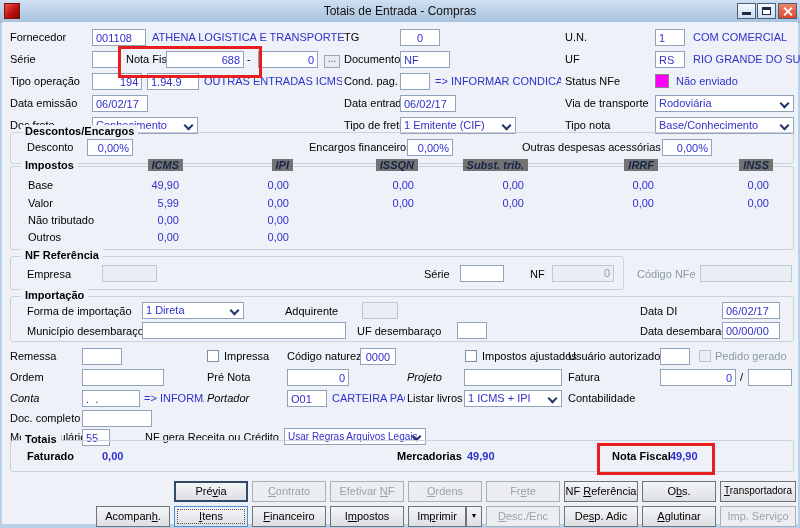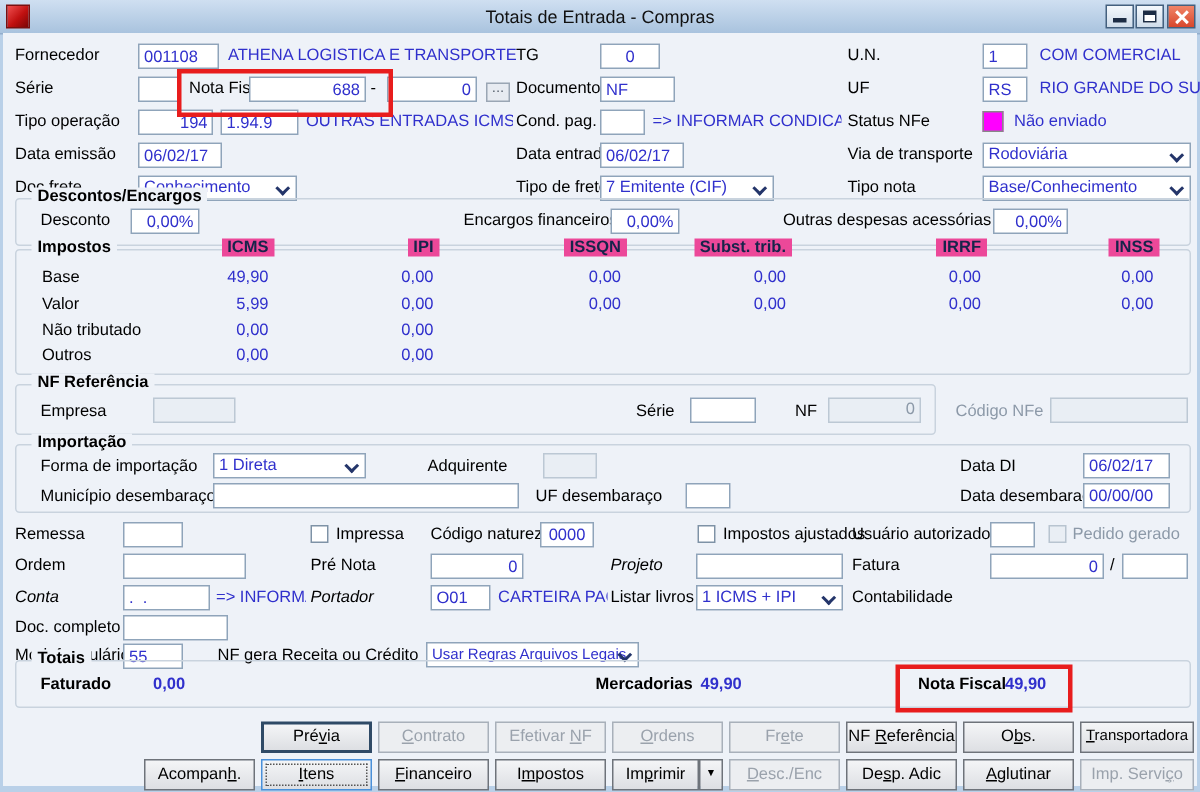--- a/index.html
+++ b/index.html
@@ -24,21 +24,21 @@
   .fld{position:absolute;height:17px;box-sizing:border-box;border:1px solid #8fa4ba;background:#fff;color:#3030cc;font-family:inherit;font-size:11px;padding:0 3px;line-height:15px;white-space:nowrap;overflow:hidden;}
   input.fld{outline:none;margin:0;}
   .r{text-align:right;} .c{text-align:center;}
   .dis{background:#e9eef4;border-color:#bcc8d4;color:#8c99a8;}
   .drop{position:absolute;height:17px;box-sizing:border-box;border:1px solid #8fa4ba;background:#fff;color:#3030cc;padding:0 14px 0 3px;line-height:15px;white-space:nowrap;overflow:hidden;}
   .chev{position:absolute;right:5px;top:4px;width:5px;height:5px;border-right:2px solid #24356a;border-bottom:2px solid #24356a;transform:rotate(45deg);}
   .cb{position:absolute;width:12px;height:12px;box-sizing:border-box;background:#fff;border:1px solid #7e92a6;}
   .cb.dis{background:#e9eef4;border-color:#b8c4d0;}
   .gb{position:absolute;border:1px solid #c9d3de;border-radius:3px;}
   .gb-t{position:absolute;top:-8px;left:10px;background:#eef2f8;padding:0 4px;font-weight:bold;white-space:nowrap;}
-  .col-h{position:absolute;top:-8px;background:#ec4899;padding:0 4px;font-weight:bold;color:#16244a;}
+  .col-h{position:absolute;top:-8px;background:#737373;padding:0 4px;font-weight:bold;color:#16244a;font-style:italic;}
   .irow{position:absolute;left:0;right:0;height:16px;}
   .icell{position:absolute;color:#3030cc;}
   .btn{position:absolute;height:21px;box-sizing:border-box;background:linear-gradient(#f4f5f7,#dddfe3);border:1px solid #6e737a;text-align:center;line-height:18px;color:#000;white-space:nowrap;overflow:hidden;}
   .btn.off{color:#9aa2ac;border-color:#a8b0ba;background:#eceef1;}
   .btn.def{border-color:#2f4a66;border-width:2px;line-height:16px;}
   .btn.focus{border-color:#4a90d9;outline:1px dotted #555;outline-offset:-4px;}
   .btn u{text-decoration:underline;}
   .hl{position:absolute;border:3px solid #e81d1d;z-index:6;pointer-events:none;}
   .sw{position:absolute;width:14px;height:14px;border:1px solid #888;box-sizing:border-box;}
   .dots{position:absolute;width:16px;height:13px;box-sizing:border-box;border:1px solid #9aa6b4;background:#e7ebf1;color:#5a6troubleshoot;color:#5a6470;text-align:center;line-height:6px;font-size:10px;}
@@ -101,21 +101,21 @@
     <span class="lbl" style="left:8px;top:75px">Data emissão</span>
     <input class="fld" style="left: 90px; top: 73px; width: 56px;" value="06/02/17">
     <span class="lbl" style="left:342px;top:75px">Data entrada</span>
     <input class="fld" style="left: 398px; top: 73px; width: 56px;" value="06/02/17">
     <span class="lbl" style="left:563px;top:75px">Via de transporte</span>
     <div class="drop" style="left:653px;top:73px;width:139px"><span>Rodoviária</span><span class="chev"></span></div>
 
     <span class="lbl" style="left:8px;top:97px">Doc frete</span>
     <div class="drop" style="left:90px;top:95px;width:106px"><span>Conhecimento</span><span class="chev"></span></div>
     <span class="lbl" style="left:342px;top:97px">Tipo de frete</span>
-    <div class="drop" style="left:398px;top:95px;width:116px"><span>7 Emitente (CIF)</span><span class="chev"></span></div>
+    <div class="drop" style="left:398px;top:95px;width:116px"><span>1 Emitente (CIF)</span><span class="chev"></span></div>
     <span class="lbl" style="left:563px;top:97px">Tipo nota</span>
     <div class="drop" style="left:653px;top:95px;width:139px"><span>Base/Conhecimento</span><span class="chev"></span></div>
 
     <div class="gb" style="left:8px;top:110px;width:782px;height:30px">
       <span class="gb-t">Descontos/Encargos</span>
     </div>
     <span class="lbl" style="left:25px;top:119px">Desconto</span>
     <input class="fld r" style="left: 85px; top: 117px; width: 46px;" value="0,00%">
     <span class="lbl" style="left:307px;top:119px">Encargos financeiros</span>
     <input class="fld r" style="left: 405px; top: 117px; width: 46px;" value="0,00%">
@@ -219,21 +219,21 @@
     <span class="lbl it" style="left:205px;top:370px">Portador</span>
     <input class="fld" style="left: 285px; top: 368px; width: 40px;" value="O01">
     <span class="lbl blue clip" style="left:330px;top:370px;width:73px">CARTEIRA PAGAMI</span>
     <span class="lbl" style="left:405px;top:370px">Listar livros</span>
     <div class="drop" style="left:462px;top:368px;width:98px"><span>1 ICMS + IPI</span><span class="chev"></span></div>
     <span class="lbl" style="left:566px;top:370px">Contabilidade</span>
 
     <span class="lbl" style="left:8px;top:390px">Doc. completo</span>
     <input class="fld" style="left: 80px; top: 388px; width: 70px;">
     <span class="lbl" style="left:8px;top:409px">Mod. formulário</span>
-    <input class="fld" style="left: 80px; top: 407px; width: 40px;" value="55">
+    <input class="fld" style="left: 80px; top: 407px; width: 28px;" value="55">
     <span class="lbl" style="left:143px;top:409px">NF gera Receita ou Crédito</span>
     <div class="drop" style="left:282px;top:406px;width:142px"><span style="font-size:10px">Usar Regras Arquivos Legais</span><span class="chev"></span></div>
 
     <div class="gb" style="left:8px;top:418px;width:782px;height:30px">
       <span class="gb-t">Totais</span>
     </div>
     <span class="lbl b" style="left:25px;top:428px">Faturado</span>
     <span class="lbl b blue" style="left:100px;top:428px">0,00</span>
     <span class="lbl b" style="left:395px;top:428px">Mercadorias</span>
     <span class="lbl b blue" style="left:465px;top:428px">49,90</span>

